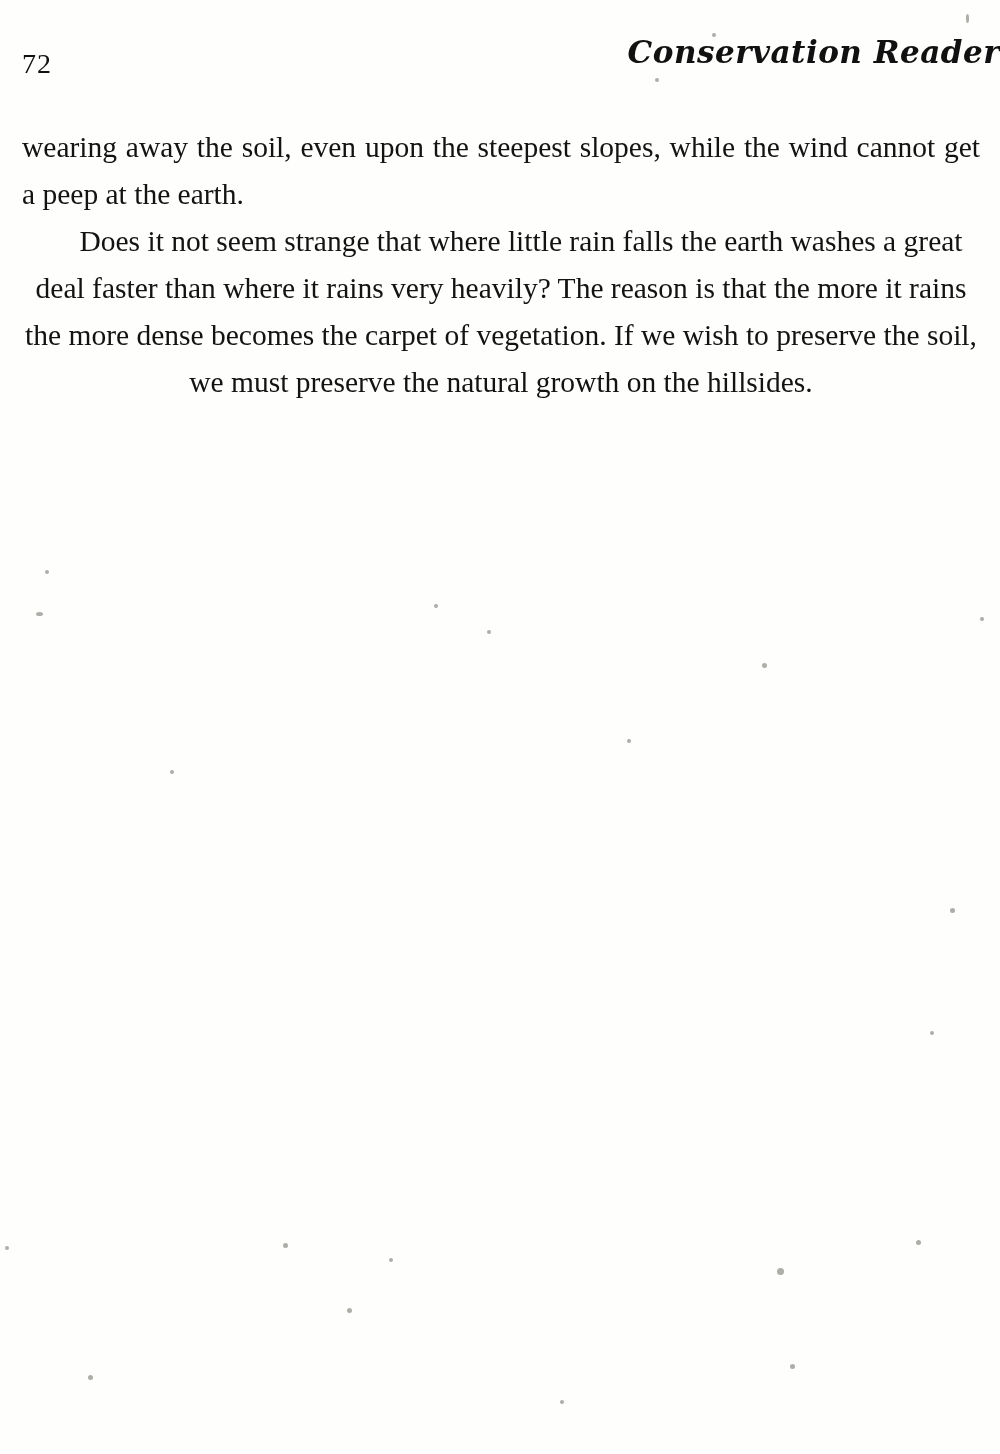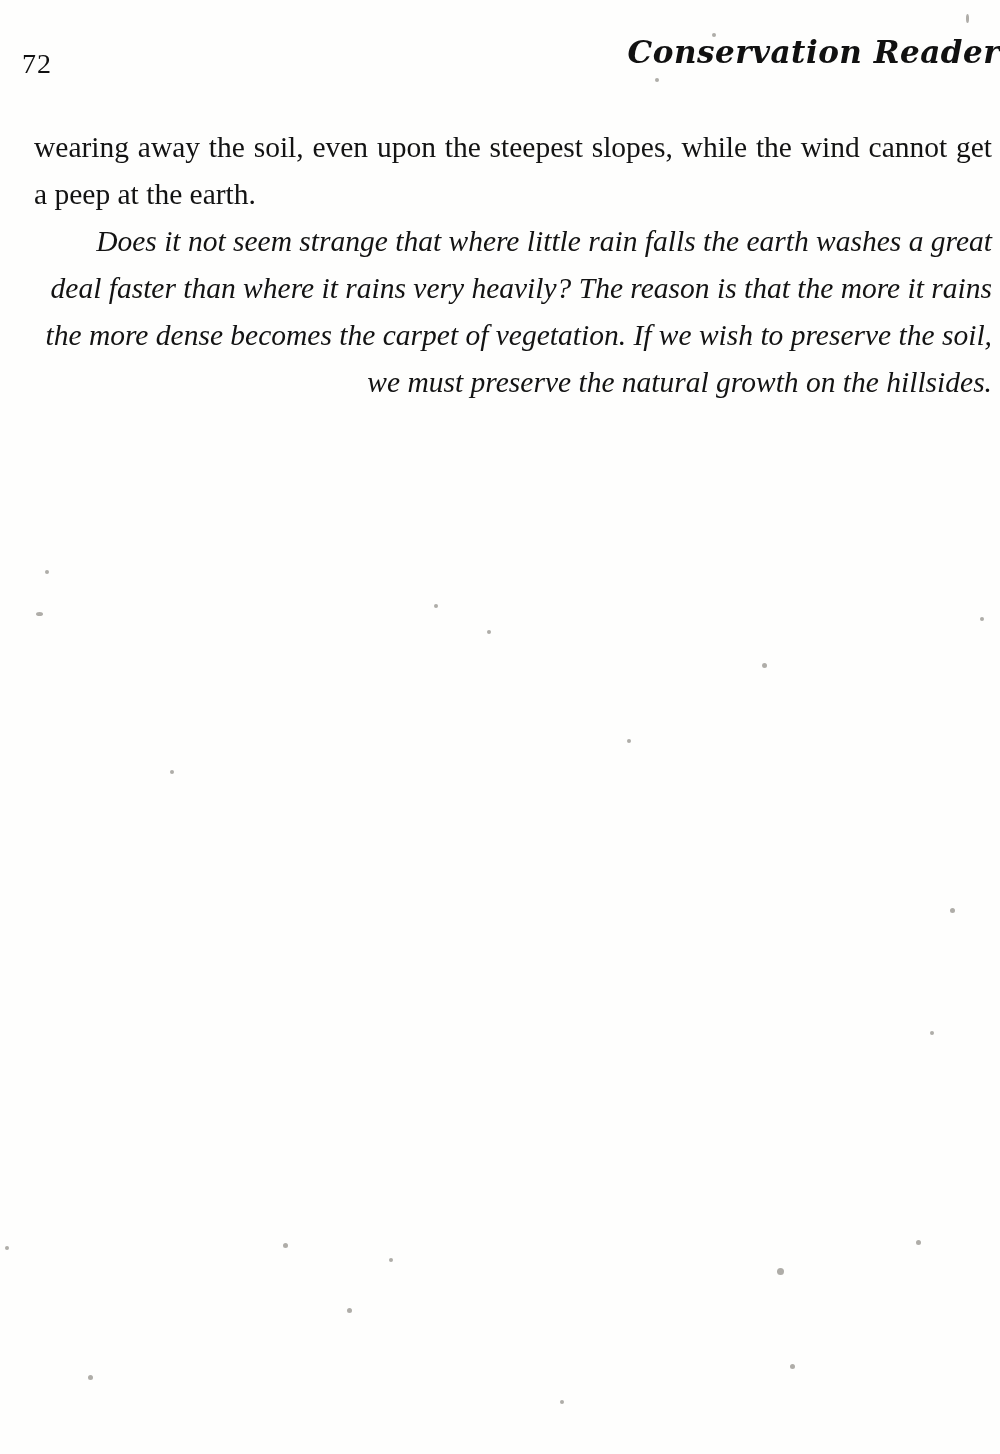--- a/index.html
+++ b/index.html
@@ -56,33 +56,31 @@
   
   .textblock {
     position: absolute;
     top: 124px;
     left: 22px;
     width: 958px;
     font-size: 29.5px;
     line-height: 47px;
     text-align: justify;
     color: #131313;
-    margin-left: 12px;
   }
   .textblock p {
     margin: 0;
     text-align: justify;
     text-justify: inter-word;
   }
   .para-indent {
     text-indent: 40px;
   }
   .textblock p:last-child {
-    text-align: right;
-    font-style: italic;
+    text-align: center;
   }
 
   
   .speck {
     position: absolute;
     background: #6d6a63;
     border-radius: 50%;
     opacity: 0.55;
   }
 </style>

